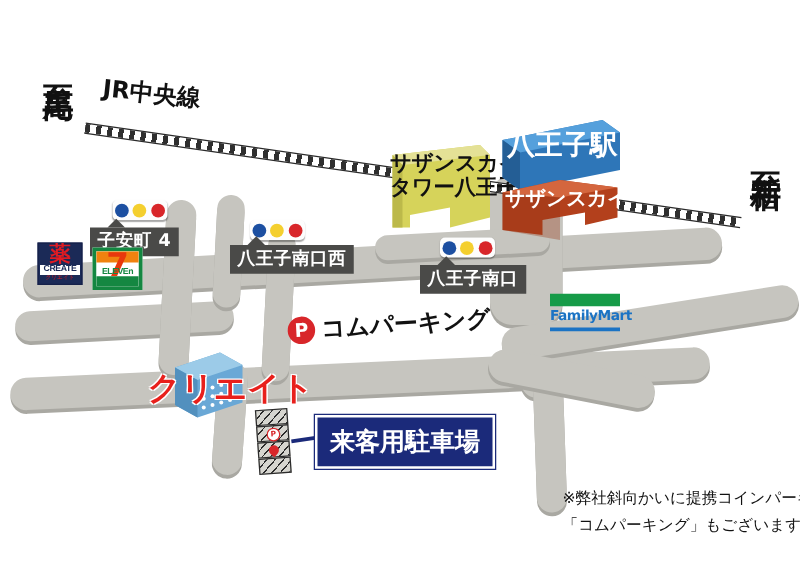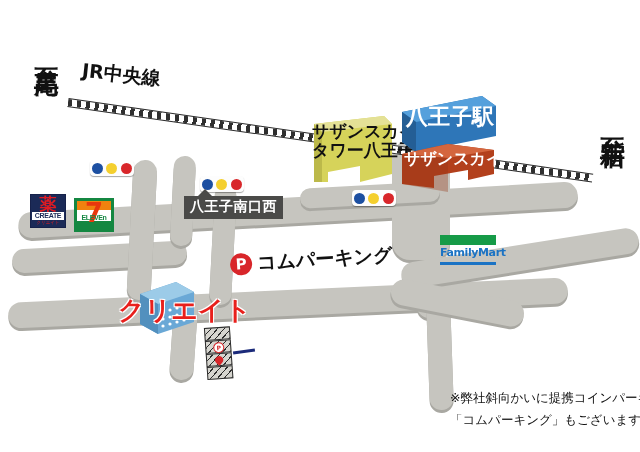--- a/index.html
+++ b/index.html
@@ -178,33 +178,35 @@
       <polygon points="4,14 50,18 50,52 4,44" fill="#963616" opacity="0.35"></polygon>
     </svg>
   </div>
   <div class="blabel" style="left:404px;top:150px;font-size:16px;color:#ffffff;">サザンスカイ</div>
 
   <div class="signal" style="left:90px;top:160px;">
     <i class="sig-b"></i>
     <i class="sig-y"></i>
     <i class="sig-r"></i>
   </div>
+  <div class="xlabel" style="left:72px;top:182px;">子安町 4</div>
 
   <div class="signal" style="left:200px;top:176px;">
     <i class="sig-b"></i>
     <i class="sig-y"></i>
     <i class="sig-r"></i>
   </div>
   <div class="xlabel" style="left:184px;top:196px;">八王子南口西</div>
 
   <div class="signal" style="left:352px;top:190px;">
     <i class="sig-b"></i>
     <i class="sig-y"></i>
     <i class="sig-r"></i>
   </div>
+  <div class="xlabel" style="left:336px;top:212px;">八王子南口</div>
 
   <div class="create" style="left:30px;top:194px;">
     <div class="kusuri">薬</div>
     <div class="cname">CREATE</div>
     <div class="csub">クリエイト</div>
   </div>
 
   <div class="seven" style="left:74px;top:198px;">
     <div class="bar-o"></div>
     <div class="bar-g"></div>
@@ -249,17 +251,18 @@
 
   <div class="lot" style="left:206px;top:327px;width:30px;height:62px;transform:rotate(-4deg);">
     <div class="cell" style="left:0;top:0;"></div>
     <div class="cell" style="left:0;top:13px;"></div>
     <div class="cell" style="left:0;top:26px;"></div>
     <div class="cell" style="left:0;top:39px;"></div>
     <div class="lotP" style="left:8px;top:15px;">P</div>
     <div class="pin" style="left:9px;top:29px;"></div>
   </div>
   <div class="callout" style="left:233px;top:350px;width:22px;transform:rotate(-8deg);"></div>
+  <div class="vpbox" style="left:252px;top:332px;">来客用駐車場</div>
 
   <div class="note2" style="left:450px;top:388px;">※弊社斜向かいに提携コインパーキング</div>
   <div class="note2" style="left:450px;top:410px;">「コムパーキング」もございます。</div>
 
 </div>
 
 </body></html>

